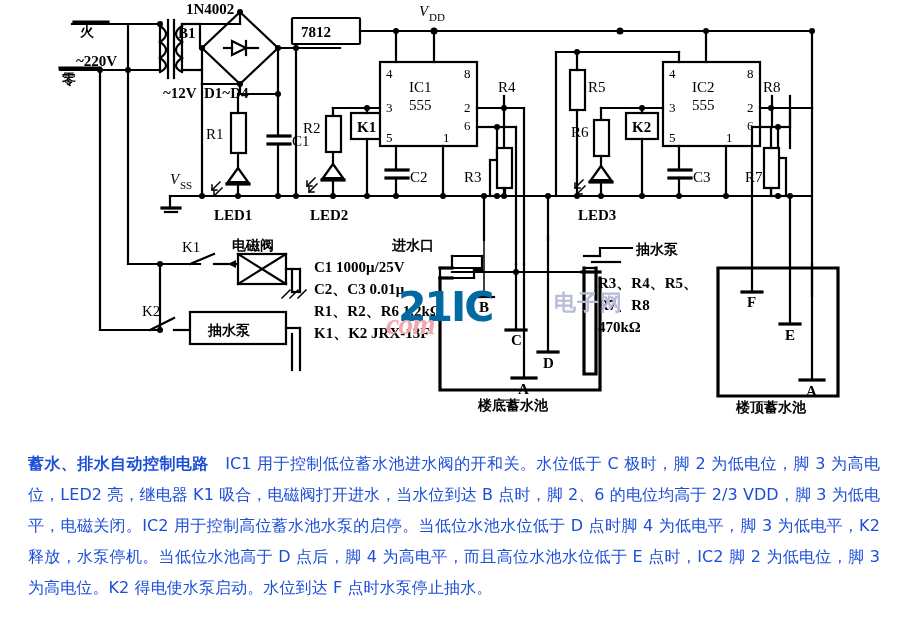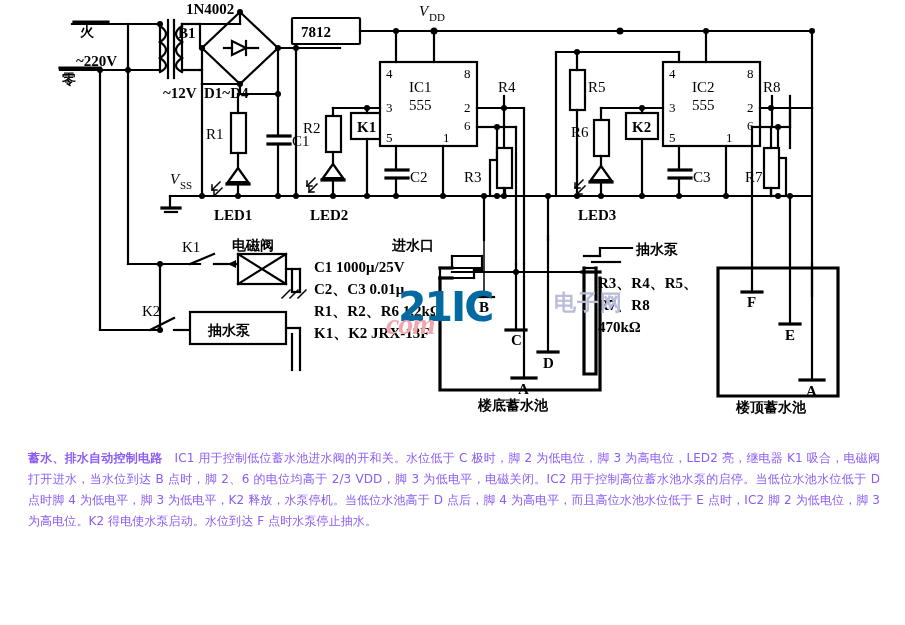--- a/index.html
+++ b/index.html
@@ -1,20 +1,20 @@
 <!DOCTYPE html>
 <html><head>
 <meta charset="utf-8">
 <style>
   html,body{margin:0;padding:0;background:#ffffff;}
   body{width:905px;height:625px;font-family:"Liberation Serif",serif;color:#000;}
   #root{position:relative;width:905px;height:625px;overflow:hidden;background:#fff;}
   svg{position:absolute;left:0;top:0;}
   .cap{position:absolute;left:28px;top:448px;width:852px;font-family:"DejaVu Sans",sans-serif;
-       font-size:12px;line-height:21px;color:#8b5cf6;text-align:justify;letter-spacing:.1px;}
+       font-size:16px;line-height:31px;color:#1d4ed8;text-align:justify;letter-spacing:.1px;}
   .cap b{font-weight:bold;}
   .wm{position:absolute;pointer-events:none;user-select:none;}
   .wm1{left:398px;top:283px;font-family:"DejaVu Sans",sans-serif;font-weight:bold;font-size:41px;
        color:#0369a1;letter-spacing:-2px;}
   .wm2{left:513px;top:288px;font-family:"DejaVu Sans",sans-serif;font-weight:bold;font-size:22px;
        color:#b9bcd8;letter-spacing:1px;margin-left:41px;}
   .wm3{left:386px;top:307px;font-family:"Liberation Serif",serif;font-style:italic;font-weight:bold;
        font-size:30px;color:#f2a7ae;letter-spacing:-1px;}
 </style>
 </head>

